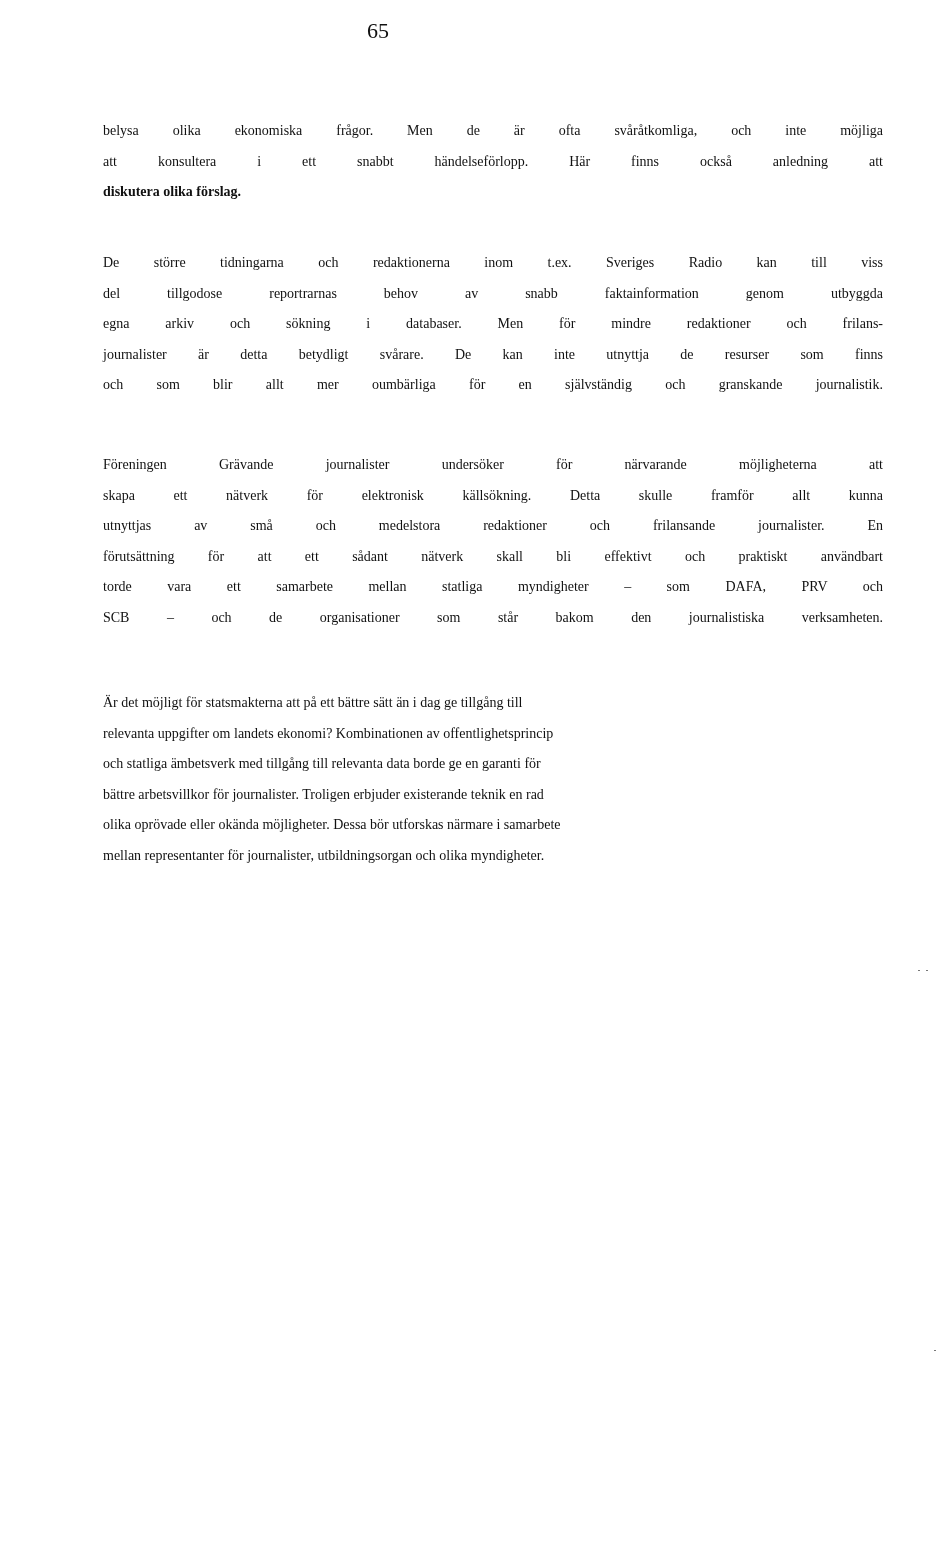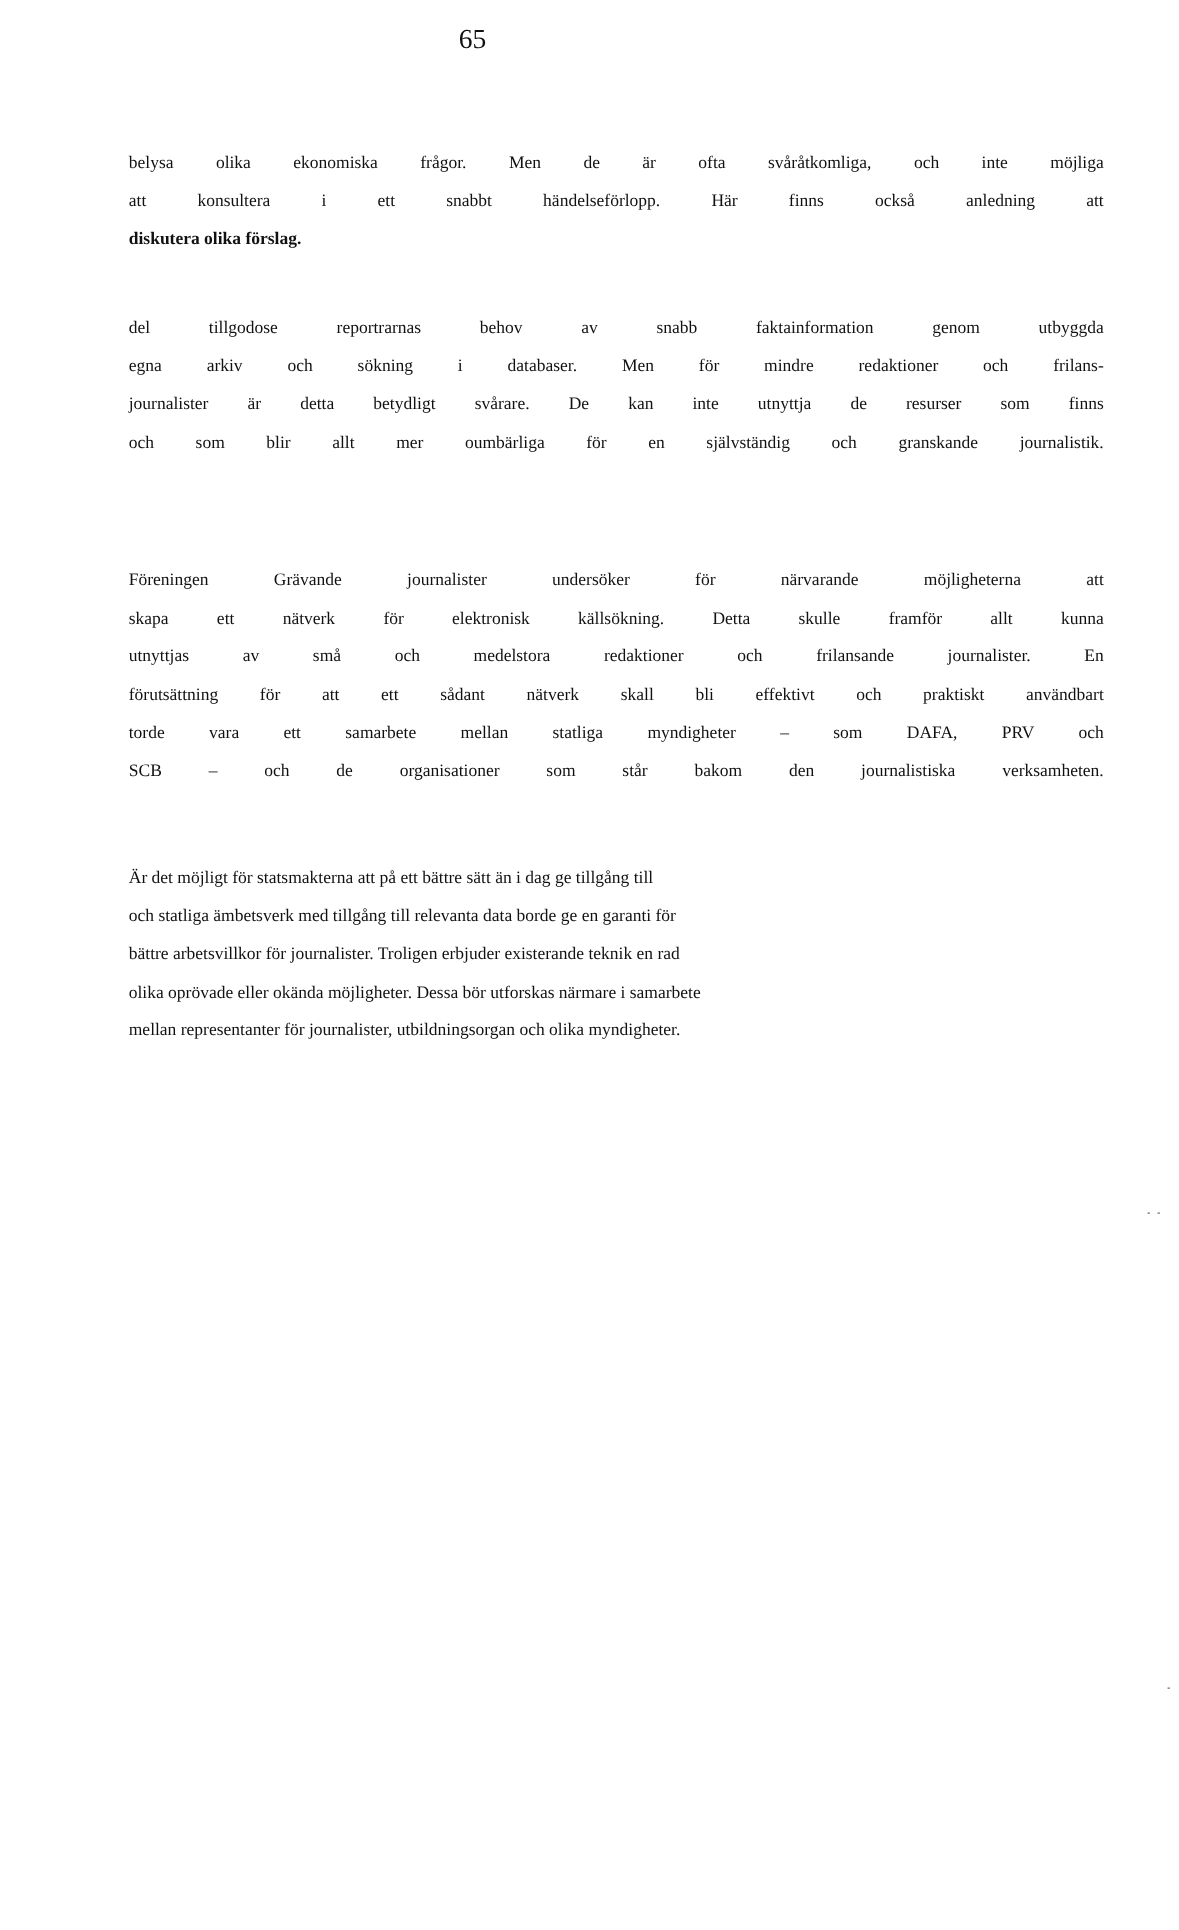--- a/index.html
+++ b/index.html
@@ -61,37 +61,39 @@
 <div>
   <div class="page-number">65</div>
 
   <p class="body-text justify" id="p1">
     <span class="line">belysa olika ekonomiska frågor. Men de är ofta svåråtkomliga, och inte möjliga</span>
     <span class="line">att konsultera i ett snabbt händelseförlopp. Här finns också anledning att</span>
     <span class="line last">diskutera olika förslag.</span>
   </p>
 
   <p class="body-text justify" id="p2">
+    <span class="line">De större tidningarna och redaktionerna inom t.ex. Sveriges Radio kan till viss</span>
     <span class="line">del tillgodose reportrarnas behov av snabb faktainformation genom utbyggda</span>
     <span class="line">egna arkiv och sökning i databaser. Men för mindre redaktioner och frilans-</span>
     <span class="line">journalister är detta betydligt svårare. De kan inte utnyttja de resurser som finns</span>
     <span class="line">och som blir allt mer oumbärliga för en självständig och granskande  journalistik.</span>
   </p>
 
   <p class="body-text justify" id="p3">
     <span class="line">Föreningen Grävande journalister undersöker för närvarande möjligheterna att</span>
     <span class="line">skapa ett nätverk för elektronisk källsökning. Detta skulle framför allt kunna</span>
     <span class="line">utnyttjas av små och medelstora redaktioner och frilansande journalister. En</span>
     <span class="line">förutsättning för att ett sådant nätverk skall bli effektivt och praktiskt användbart</span>
     <span class="line">torde vara ett samarbete mellan statliga myndigheter – som DAFA, PRV och</span>
     <span class="line">SCB – och de organisationer som står bakom  den journalistiska verksamheten.</span>
   </p>
 
   <p class="body-text" id="p4">
     <span class="line">Är det möjligt för statsmakterna att på ett bättre sätt än i dag ge tillgång till</span>
+    <span class="line">relevanta uppgifter om landets ekonomi? Kombinationen av offentlighetsprincip</span>
     <span class="line">och statliga ämbetsverk med tillgång till relevanta data borde ge en garanti för</span>
     <span class="line">bättre arbetsvillkor för  journalister. Troligen erbjuder existerande teknik en rad</span>
     <span class="line">olika oprövade eller okända möjligheter. Dessa bör utforskas närmare i samarbete</span>
     <span class="line">mellan representanter för journalister, utbildningsorgan och olika myndigheter.</span>
   </p>
 
   <span class="speck" style="left:918px; top:970px;"></span>
   <span class="speck" style="left:926px; top:970px;"></span>
   <span class="speck" style="left:934px; top:1350px;"></span>
 </div>

